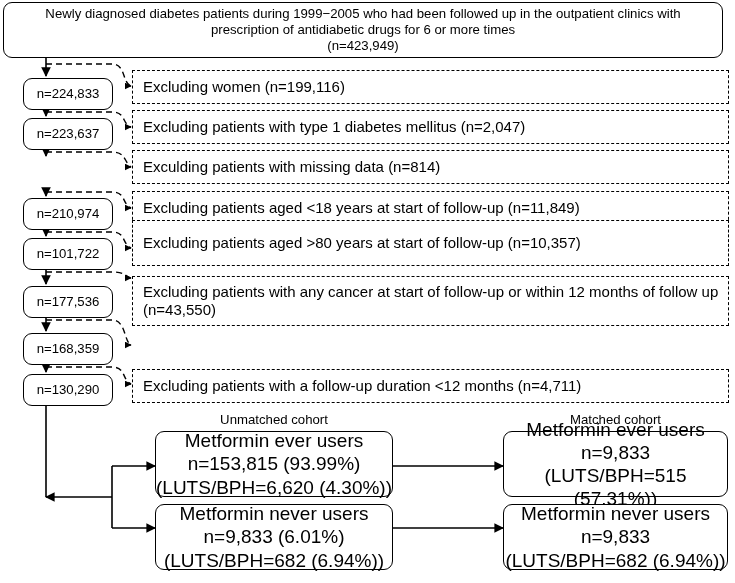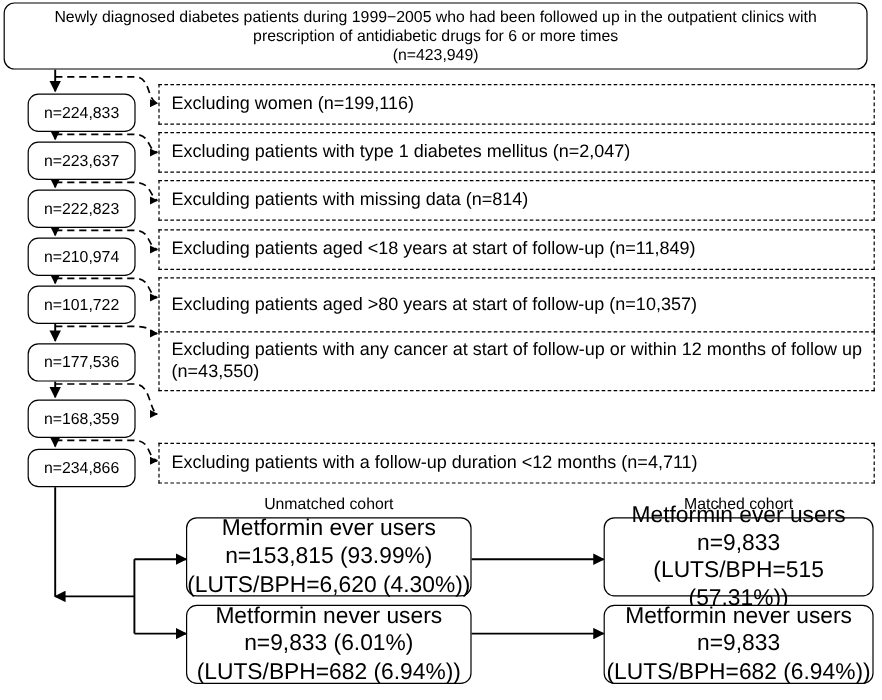--- a/index.html
+++ b/index.html
@@ -153,37 +153,34 @@
       <span>(n=423,949)</span>
     </span>
   </div>
 
   <div class="node node-solid count-box" style="top:78px">
     <span class="txt nowrap">n=224,833</span>
   </div>
   <div class="node node-solid count-box" style="top:118px">
     <span class="txt nowrap">n=223,637</span>
   </div>
-  <div class="node node-solid count-box" style="top:158px">
-    <span class="txt nowrap">n=222,823</span>
-  </div>
   <div class="node node-solid count-box" style="top:198px">
     <span class="txt nowrap">n=210,974</span>
   </div>
   <div class="node node-solid count-box" style="top:238px">
     <span class="txt nowrap">n=101,722</span>
   </div>
   <div class="node node-solid count-box" style="top:286px">
     <span class="txt nowrap">n=177,536</span>
   </div>
   <div class="node node-solid count-box" style="top:333px">
     <span class="txt nowrap">n=168,359</span>
   </div>
   <div class="node node-solid count-box" style="top:374px">
-    <span class="txt nowrap">n=234,866</span>
+    <span class="txt nowrap">n=130,290</span>
   </div>
 
   <div class="node node-dashed excl-box" style="top:70px;height:34px">
     <span class="txt">
       <span>Excluding women (n=199,116)</span>
     </span>
   </div>
   <div class="node node-dashed excl-box" style="top:110px;height:34px">
     <span class="txt">
       <span>Excluding patients with type 1 diabetes mellitus (n=2,047)</span>
@@ -192,21 +189,21 @@
   <div class="node node-dashed excl-box" style="top:150px;height:34px">
     <span class="txt">
       <span>Exculding patients with missing data (n=814)</span>
     </span>
   </div>
   <div class="node node-dashed excl-box" style="top:191px;height:34px">
     <span class="txt">
       <span>Excluding patients aged &lt;18 years at start of follow-up (n=11,849)</span>
     </span>
   </div>
-  <div class="node node-dashed excl-box" style="top:231px;height:46px">
+  <div class="node node-dashed excl-box" style="top:220px;height:46px">
     <span class="txt">
       <span>Excluding patients aged &gt;80 years at start of follow-up (n=10,357)</span>
     </span>
   </div>
   <div class="node node-dashed excl-box" style="top:276px;height:50px">
     <span class="txt">
       <span>Excluding patients with any cancer at start of follow-up or within 12 months of follow up</span><br>
       <span>(n=43,550)</span>
     </span>
   </div>

